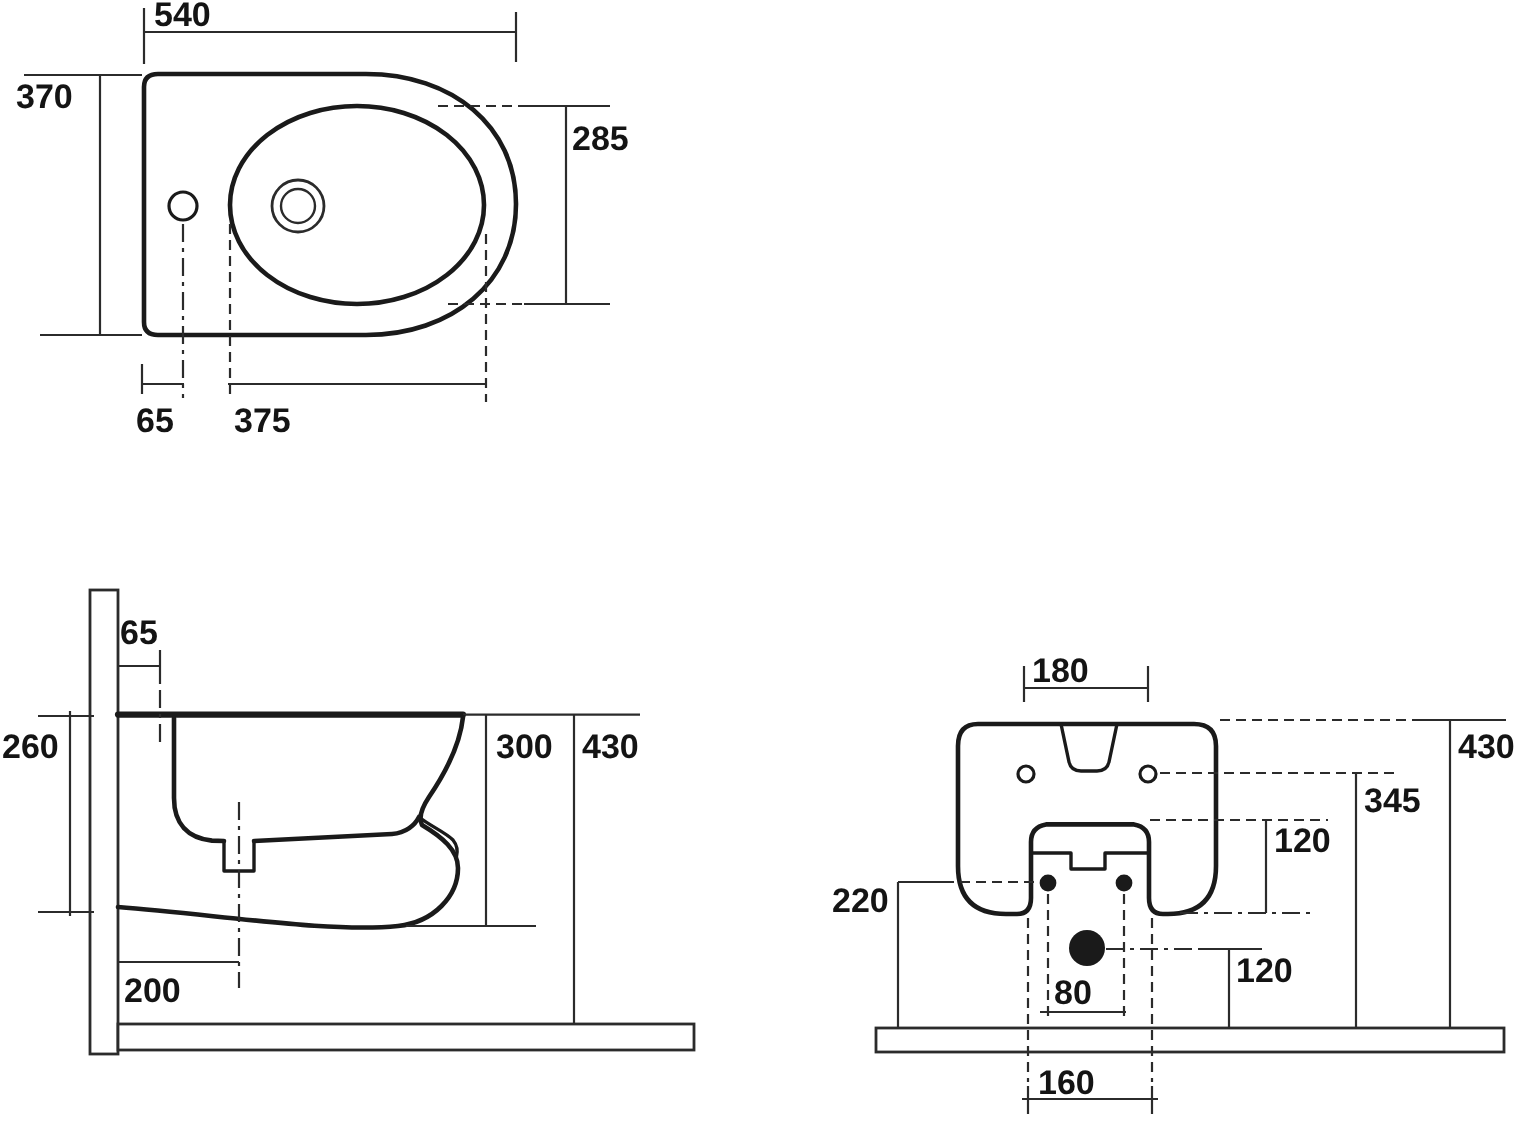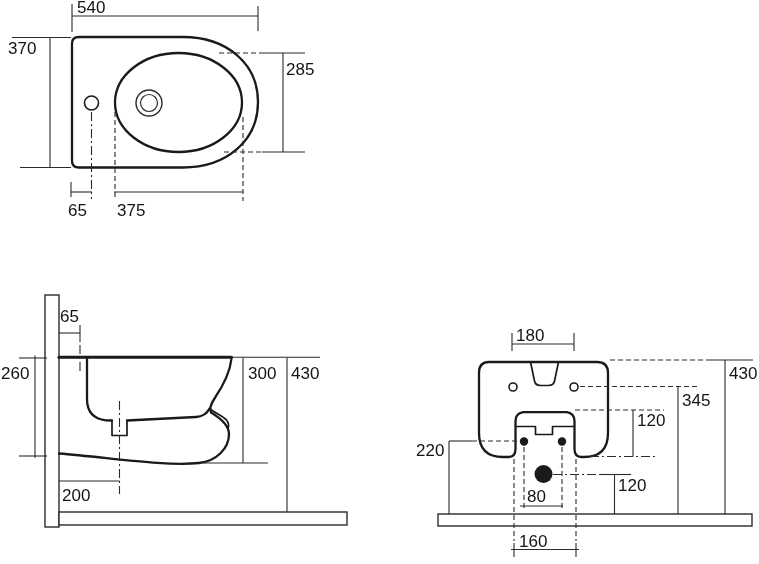--- a/index.html
+++ b/index.html
@@ -1,16 +1,16 @@
 <!DOCTYPE html>
 <html><head>
 <meta charset="utf-8">
 <style>
   html,body{margin:0;padding:0;background:#fff;}
-  .page{position:relative;width:759px;height:564px;background:#fff;overflow:hidden;}
+  .page{position:relative;width:759px;height:564px;background:#fff;overflow:hidden;font-weight:bold;}
   svg{display:block;}
   .s-outline{fill:none;stroke:#1a1a1a;stroke-width:2.3;stroke-linecap:round;stroke-linejoin:round;}
   .s-thick{stroke-width:3.1;}
   .s-med{fill:none;stroke:#1a1a1a;stroke-width:1.7;stroke-linejoin:round;}
   .s-wall{fill:#fff;stroke:#2b2b2b;stroke-width:1.4;}
   .s-thin{fill:none;stroke:#2b2b2b;stroke-width:1.1;}
   .s-dash{stroke-dasharray:5 3;}
   .s-dashdot{stroke-dasharray:9 3 2 3;}
   .s-fill{fill:#1a1a1a;stroke:none;}
   .s-hole{fill:#fff;stroke:#1a1a1a;stroke-width:1.6;}

